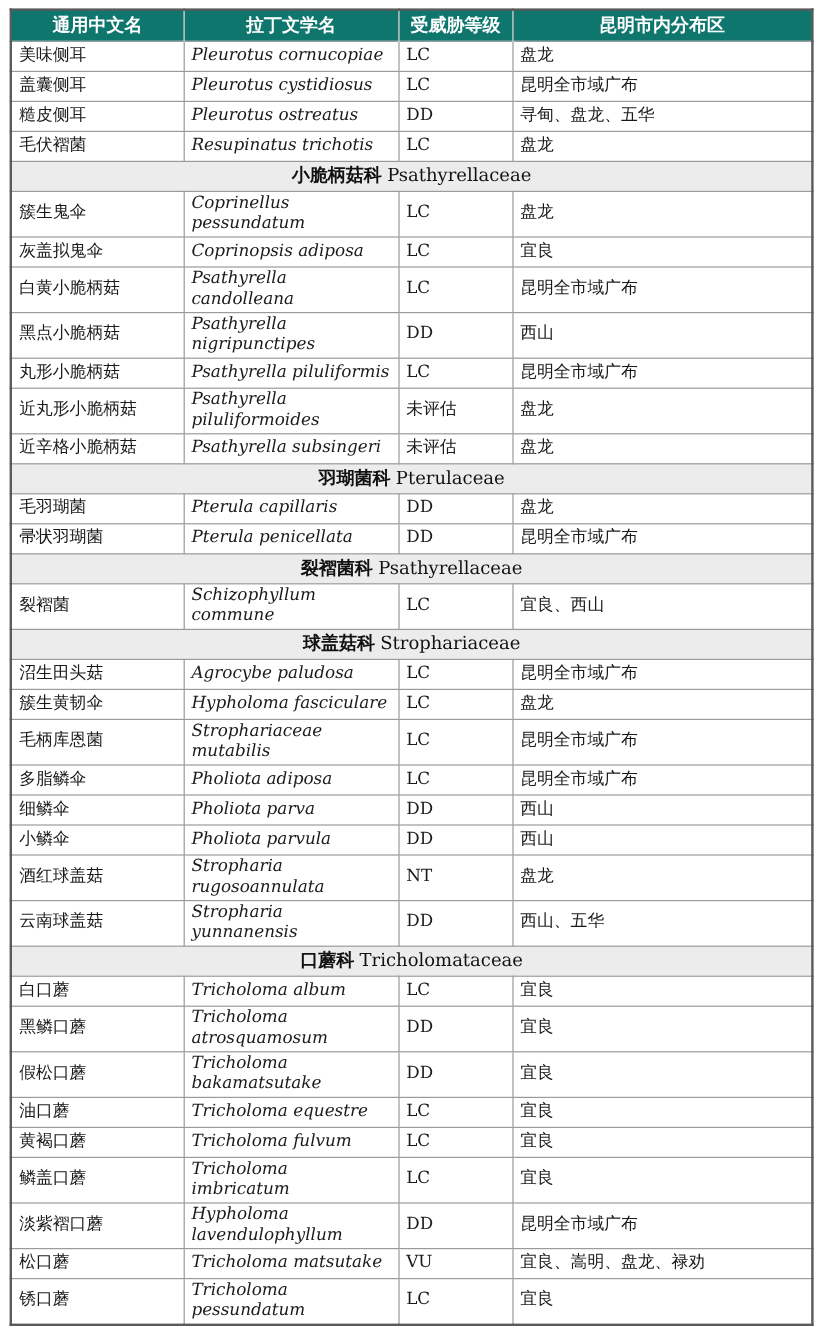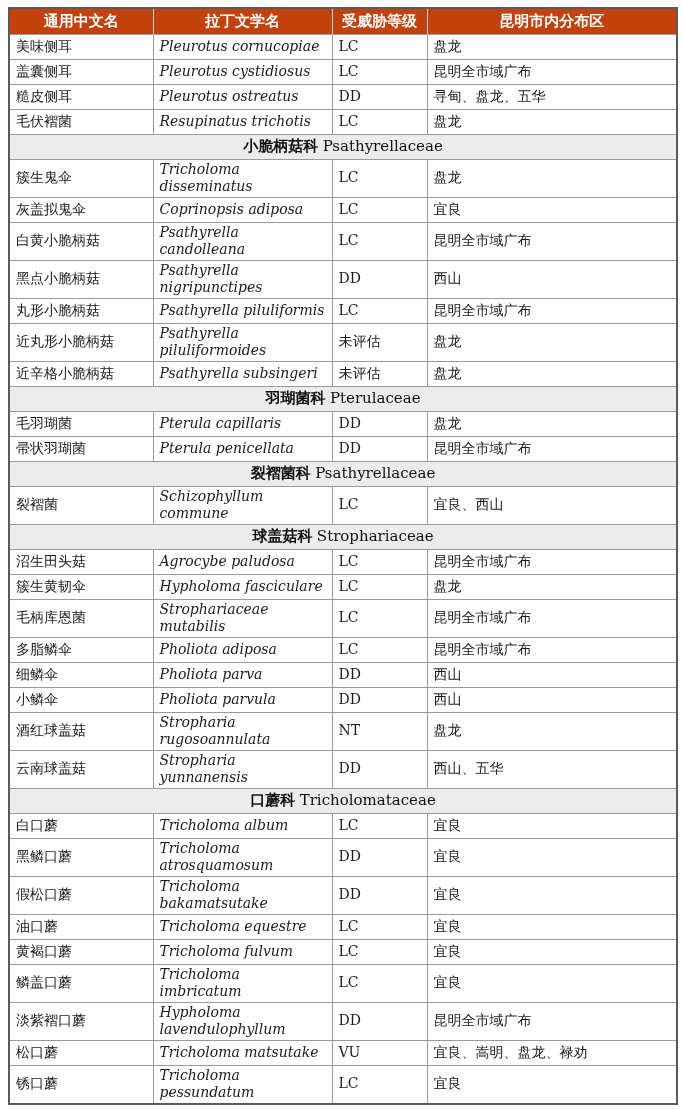--- a/index.html
+++ b/index.html
@@ -19,21 +19,21 @@
     width: 668px;
   }
   table.species-table {
     width: 668px;
     border-collapse: collapse;
     table-layout: fixed;
     border: 2px solid #5a5a5c;
   }
   
   thead th {
-    background: #c2410c;
+    background: #0f766e;
     color: #ffffff;
     font-family: "DejaVu Sans", "Liberation Sans", sans-serif;
     font-weight: bold;
     font-size: 15px;
     height: 26px;
     text-align: center;
     vertical-align: middle;
     border-left: 1px solid #cfcfcf;
     padding: 0 2px;
   }
@@ -114,21 +114,21 @@
           <td class="cn-cell">毛伏褶菌</td>
           <td class="latin-cell">Resupinatus trichotis</td>
           <td class="status-cell">LC</td>
           <td class="dist-cell">盘龙</td>
         </tr>
         <tr class="family-row">
           <td colspan="4"><span class="family-cn">小脆柄菇科</span> <span class="family-latin">Psathyrellaceae</span></td>
         </tr>
         <tr>
           <td class="cn-cell">簇生鬼伞</td>
-          <td class="latin-cell">Tricholoma disseminatus</td>
+          <td class="latin-cell">Coprinellus pessundatum</td>
           <td class="status-cell">LC</td>
           <td class="dist-cell">盘龙</td>
         </tr>
         <tr>
           <td class="cn-cell">灰盖拟鬼伞</td>
           <td class="latin-cell">Coprinopsis adiposa</td>
           <td class="status-cell">LC</td>
           <td class="dist-cell">宜良</td>
         </tr>
         <tr>

